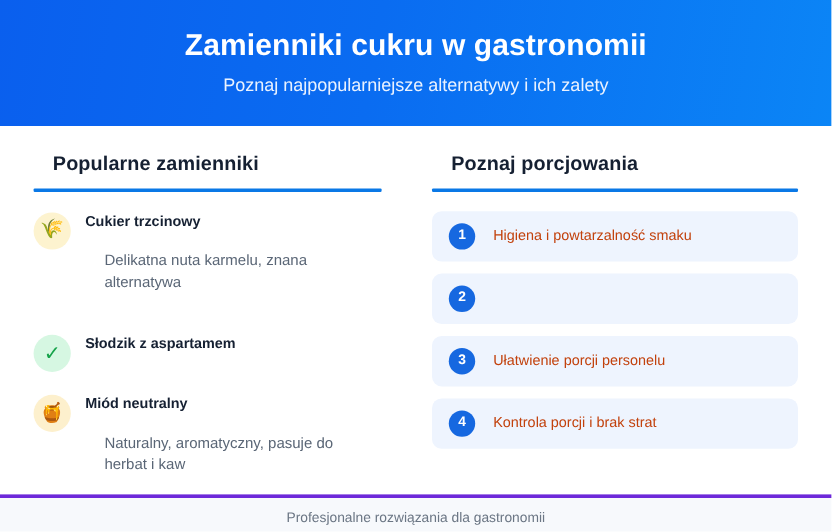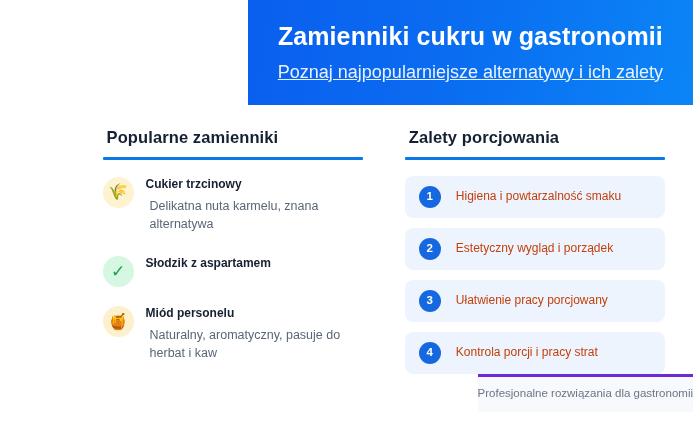--- a/index.html
+++ b/index.html
@@ -16,21 +16,20 @@
     -webkit-font-smoothing: antialiased;
   }
 
   .page {
     width: 693px;
     height: 312px;
     position: relative;
     display: flex;
     flex-direction: column;
     background: #ffffff;
-    align-items: flex-end;
   }
 
   
   .header {
     height: 105px;
     flex: 0 0 105px;
     background: linear-gradient(100deg, #0a5fee 0%, #0a6cf1 45%, #0b85f6 100%);
     display: flex;
     flex-direction: column;
     align-items: center;
@@ -41,27 +40,26 @@
   .header-title {
     font-size: 25px;
     font-weight: bold;
     color: #ffffff;
     letter-spacing: 0.1px;
     line-height: 1.15;
     text-align: center;
     margin: 0 0 11px 0;
   }
   .header-subtitle {
-    font-size: 18px;
+    font-size: 15px;
     font-weight: normal;
     color: #eaf2ff;
     text-align: center;
     line-height: 1.2;
     margin: 0;
-    text-decoration: underline;
   }
 
   
   .content {
     flex: 1 1 auto;
     display: flex;
     flex-direction: row;
     box-sizing: border-box;
     padding: 23px 28px 0 28px;
     gap: 42px;
@@ -71,21 +69,21 @@
     flex: 1 1 0;
     min-width: 0;
   }
   .col-left { max-width: 290px; }
   .col-right { max-width: 310px; }
 
   .section-heading {
     font-size: 16.5px;
     font-weight: bold;
     color: #152032;
-    margin: 0 0 9px 4px;
+    margin: 0 0 9px 16px;
     line-height: 1.2;
     letter-spacing: 0.1px;
   }
   .section-rule {
     height: 3px;
     background: #0a78e6;
     border-radius: 1px;
     width: 100%;
     margin-bottom: 16px;
   }
@@ -126,21 +124,21 @@
     font-size: 12px;
     font-weight: bold;
     color: #152032;
     line-height: 1.25;
     margin: 0 0 5px 0;
   }
   .sub-desc {
     font-size: 12.5px;
     color: #5a6676;
     line-height: 1.45;
-    margin: 4px;
+    margin: 16px;
   }
 
   
   .benefit-list {
     list-style: none;
     margin: 0;
     padding: 0;
   }
   .benefit-card {
     display: flex;
@@ -223,52 +221,51 @@
         <li class="sub-item">
           <span class="sub-icon icon-check">✓</span>
           <div class="sub-text">
             <div class="sub-title">Słodzik z aspartamem</div>
           </div>
         </li>
 
         <li class="sub-item">
           <span class="sub-icon icon-honey">🍯</span>
           <div class="sub-text">
-            <div class="sub-title">Miód personelu</div>
+            <div class="sub-title">Miód neutralny</div>
             <div class="sub-desc">Naturalny, aromatyczny, pasuje do herbat i kaw</div>
           </div>
         </li>
 
       </ul>
     </div>
 
     <div class="column col-right">
-      <h2 class="section-heading">Zalety porcjowania</h2>
+      <h2 class="section-heading">Poznaj porcjowania</h2>
       <div class="section-rule"></div>
 
       <ul class="benefit-list">
 
         <li class="benefit-card">
           <span class="benefit-badge">1</span>
           <span class="benefit-label">Higiena i powtarzalność smaku</span>
         </li>
 
         <li class="benefit-card">
           <span class="benefit-badge">2</span>
-          <span class="benefit-label">Estetyczny wygląd i porządek</span>
         </li>
 
         <li class="benefit-card">
           <span class="benefit-badge">3</span>
-          <span class="benefit-label">Ułatwienie pracy porcjowany</span>
+          <span class="benefit-label">Ułatwienie porcji personelu</span>
         </li>
 
         <li class="benefit-card">
           <span class="benefit-badge">4</span>
-          <span class="benefit-label">Kontrola porcji i pracy strat</span>
+          <span class="benefit-label">Kontrola porcji i brak strat</span>
         </li>
 
       </ul>
     </div>
 
   </div>
 
   <div class="footer">
     <span class="footer-text">Profesjonalne rozwiązania dla gastronomii</span>
   </div>

